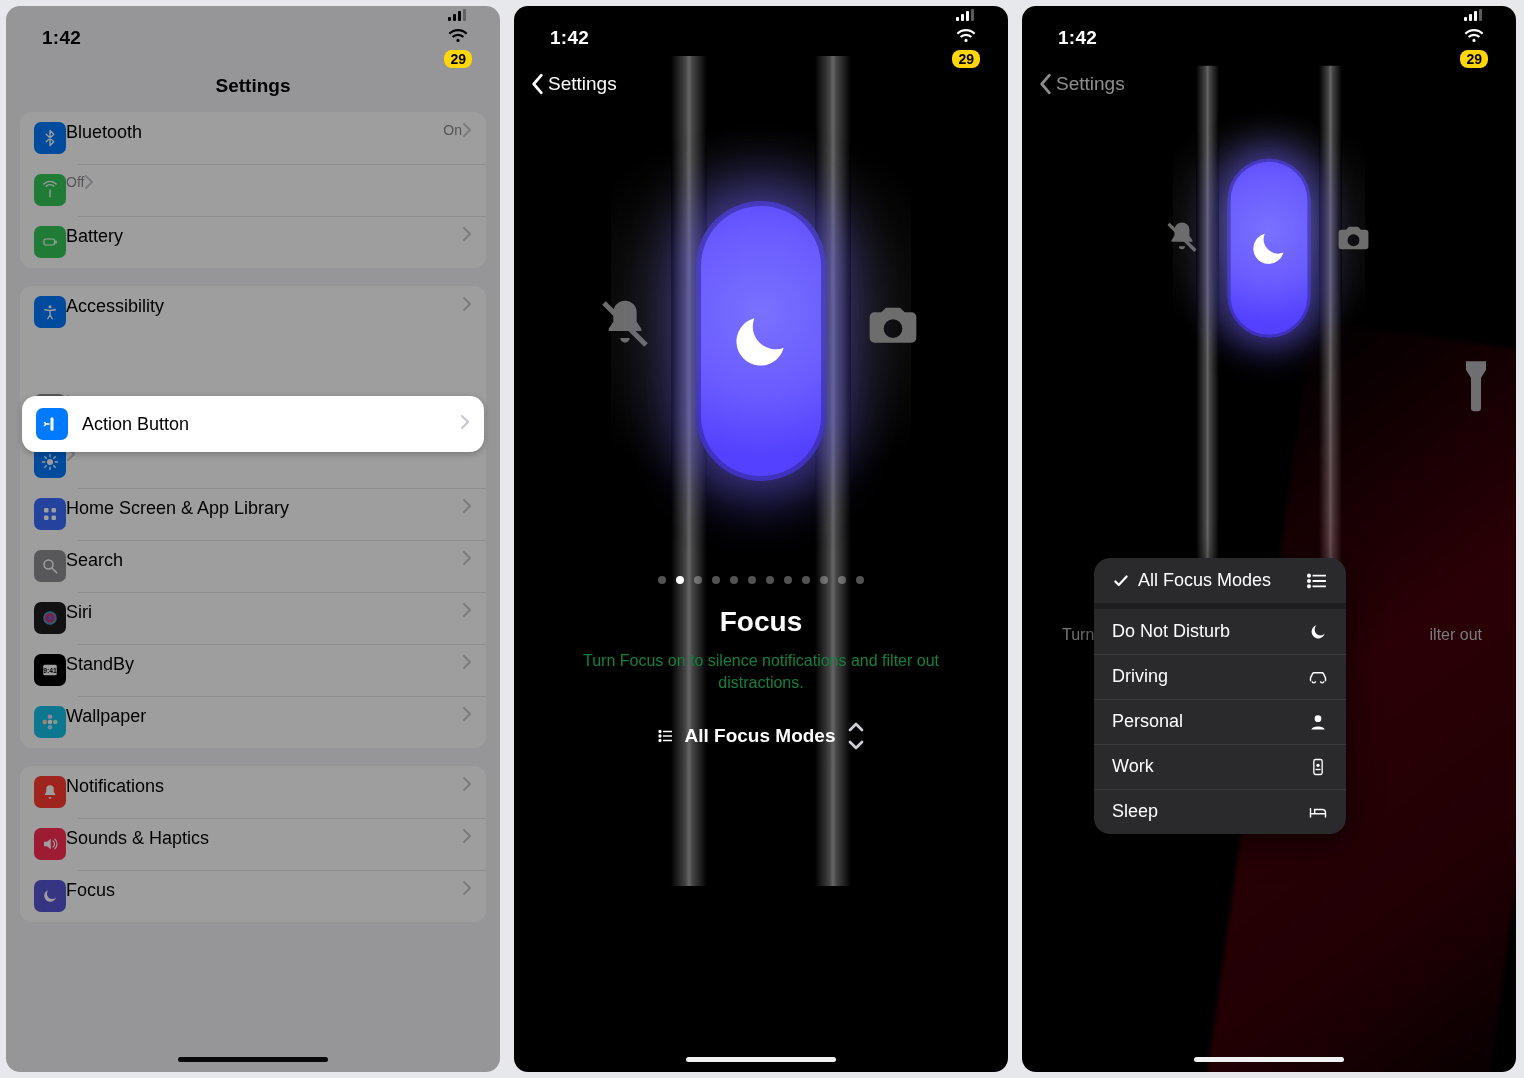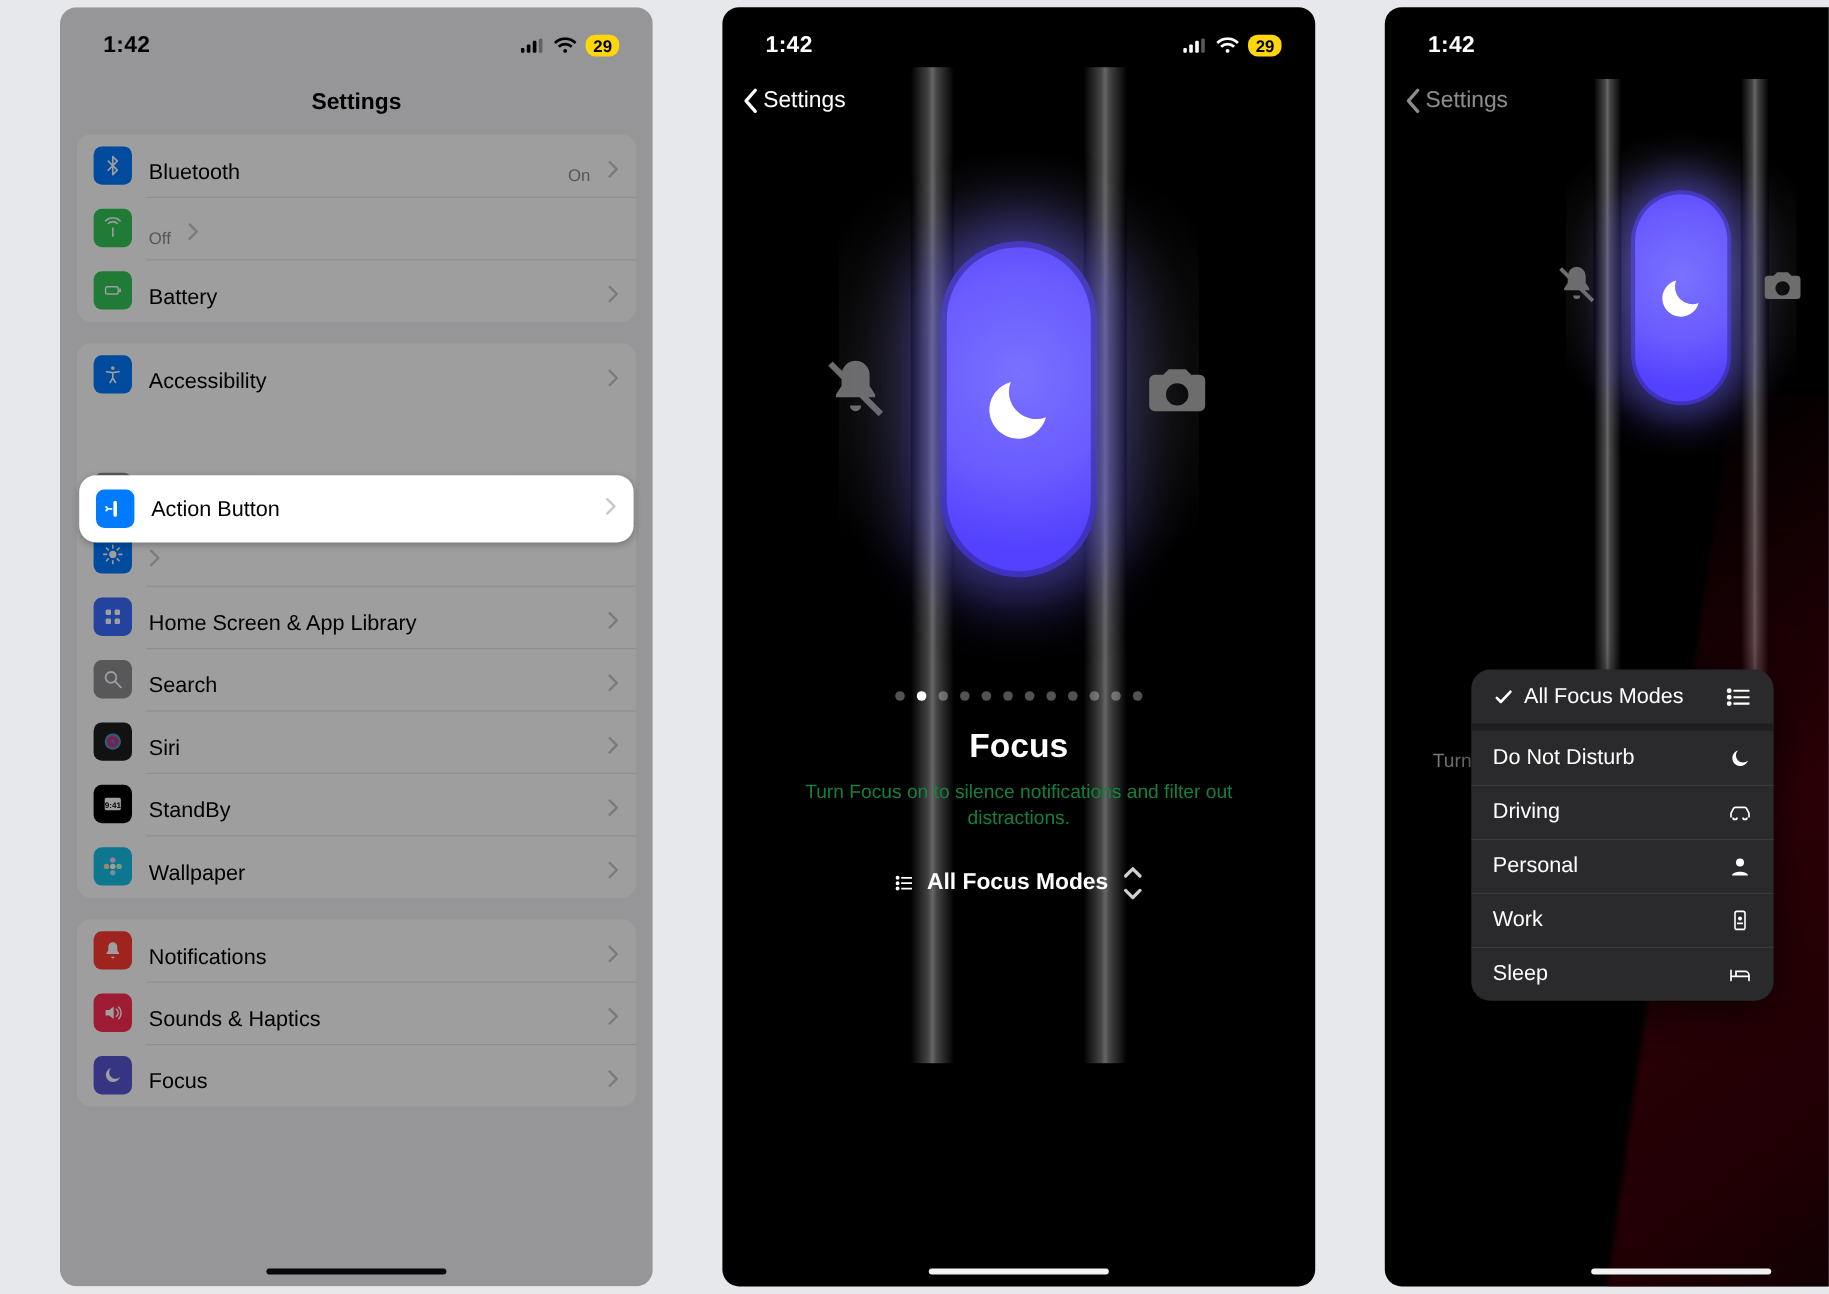--- a/index.html
+++ b/index.html
@@ -1,41 +1,41 @@
 <!DOCTYPE html>
 <html><head>
 <meta charset="utf-8">
 <style>
 * { box-sizing: border-box; margin: 0; padding: 0; }
 body { background: #e6e8ec; font-family: -apple-system, "SF Pro Text", "Helvetica Neue", Arial, sans-serif; display: flex; gap: 14px; padding: 6px; }
-.screen { position: relative; width: 494px; height: 1066px; border-radius: 14px; overflow: hidden; background: #000; flex-shrink: 0; margin-left: 44px; }
+.screen { position: relative; width: 494px; height: 1066px; border-radius: 14px; overflow: hidden; background: #000; flex-shrink: 0; }
 
 
 .status-bar { position: absolute; top: 0; left: 0; right: 0; height: 54px; display: flex; align-items: center; justify-content: space-between; padding: 10px 28px 0 36px; z-index: 50; color:#fff; }
 .screen1 .status-bar { color:#000; }
 .status-time { font-size: 19px; font-weight: 600; letter-spacing: 0.3px; }
-.status-icons { display: flex; align-items: center; gap: 7px; }
+.status-icons { display: flex; align-items: center; gap: 7px; flex-direction: column; }
 .battery-box { display: inline-flex; align-items: center; background:#ffd60a; color:#000; border-radius: 8px; padding: 1px 6px; font-size: 14px; font-weight: 600; }
 .screen1 .battery-box { background:#ffd60a; }
 .sig-svg, .wifi-svg { width: 20px; height: 14px; }
 .status-icons svg { display:block; }
 
 
 .home-indicator { position: absolute; bottom: 10px; left: 50%; transform: translateX(-50%); width: 150px; height: 5px; border-radius: 3px; background:#fff; opacity: .95; z-index: 50; }
 .screen1 .home-indicator { background:#000; }
 
 
 .screen1 { background: #f2f2f7; }
 .s1-wrap { position: absolute; inset: 0; }
 .s1-nav { position: absolute; top: 54px; height: 52px; left: 0; right: 0; display: flex; align-items: center; justify-content: center; }
 .s1-title { font-size: 19px; font-weight: 600; }
 .s1-scroll { position: absolute; top: 106px; bottom: 0; left: 0; right: 0; overflow: hidden; }
 .s1-section { margin: 18px 14px 0; background: #fff; border-radius: 12px; overflow: hidden; }
 .s1-section.first { margin-top: 0; }
-.s1-row { display: flex; align-items: flex-end; gap: 14px; padding: 10px 14px; position: relative; min-height: 46px; }
+.s1-row { display: flex; align-items: flex-start; padding: 10px 14px; position: relative; min-height: 46px; }
 .s1-row + .s1-row::before { content:""; position:absolute; left: 58px; right: 0; top: 0; height: 1px; background: #e5e5ea; }
 .s1-row .label { flex: 1; font-size: 18px; color:#000; }
 .s1-row .value { font-size: 14px; color:#8a8a8e; }
 .s1-row .chevron { color:#c7c7cc; }
 .s1-icon { width: 32px; height: 32px; border-radius: 7px; display: flex; align-items: center; justify-content: center; flex-shrink: 0; color:#fff; }
 .s1-icon svg { width: 18px; height: 18px; }
 .highlight-row { position: absolute; z-index: 36; left: 16px; right: 16px; top: 390px; background: #fff; border-radius: 14px; padding: 12px 14px; display: flex; align-items: center; gap: 14px; box-shadow: 0 2px 6px rgba(0,0,0,.25); }
 .highlight-row .label { flex: 1; font-size: 18px; color:#000; }
 .highlight-row .chevron { color:#c7c7cc; }
 .hl-spacer { height: 46px; }

